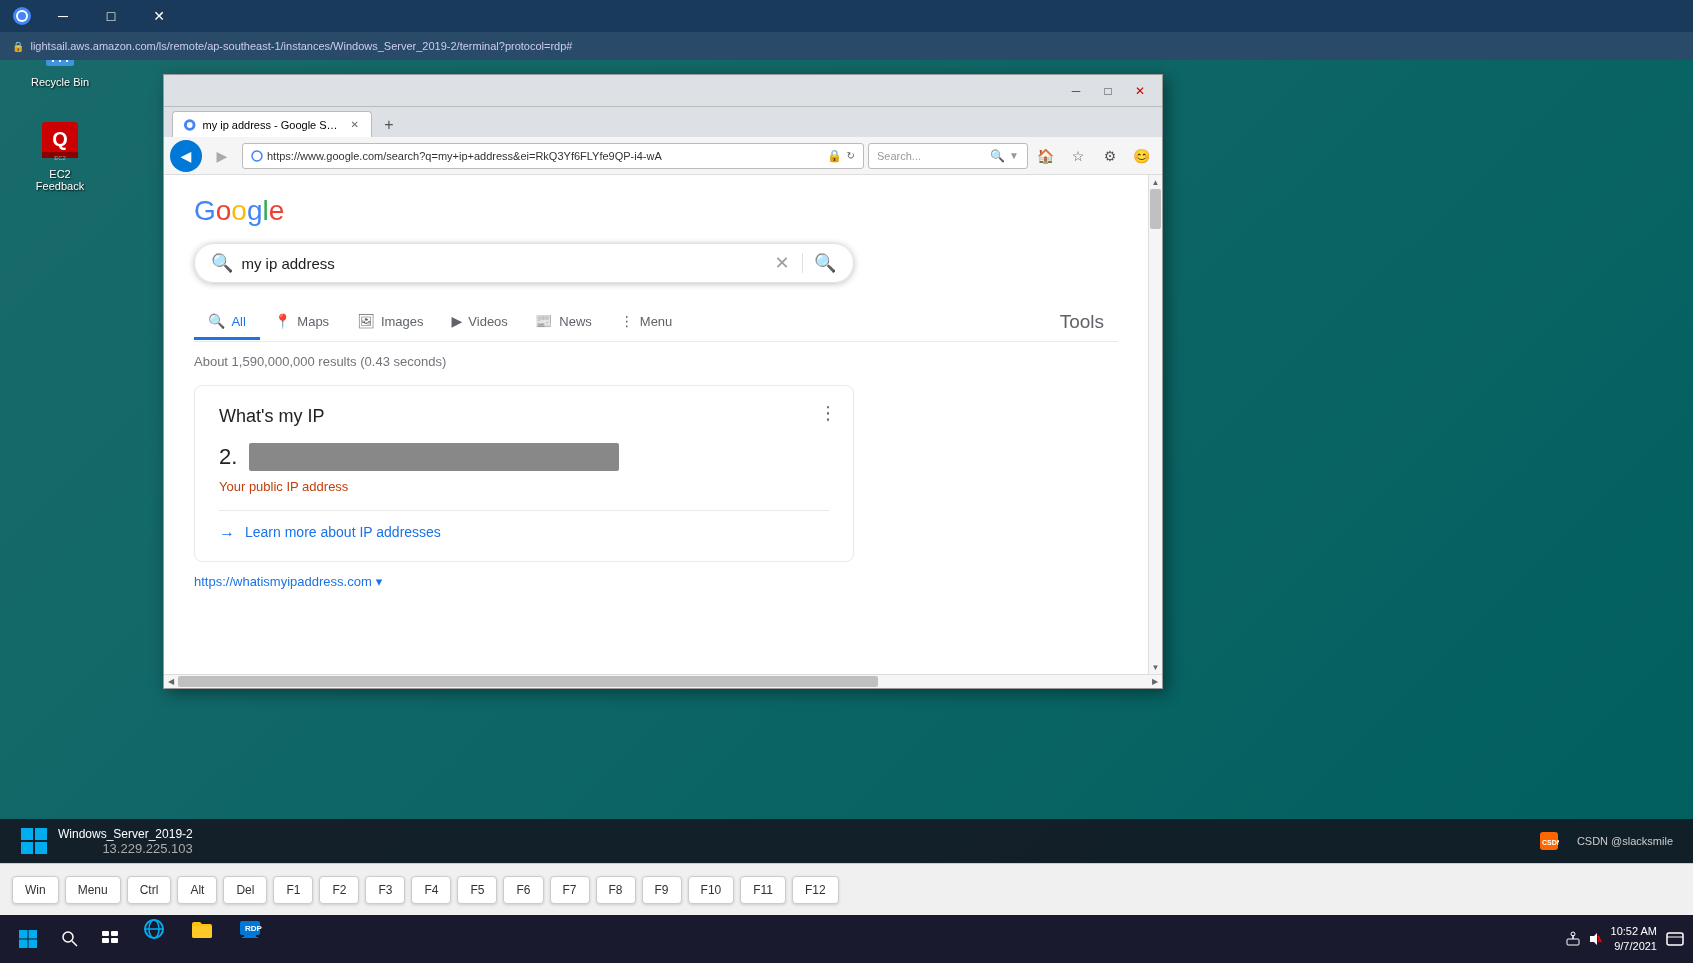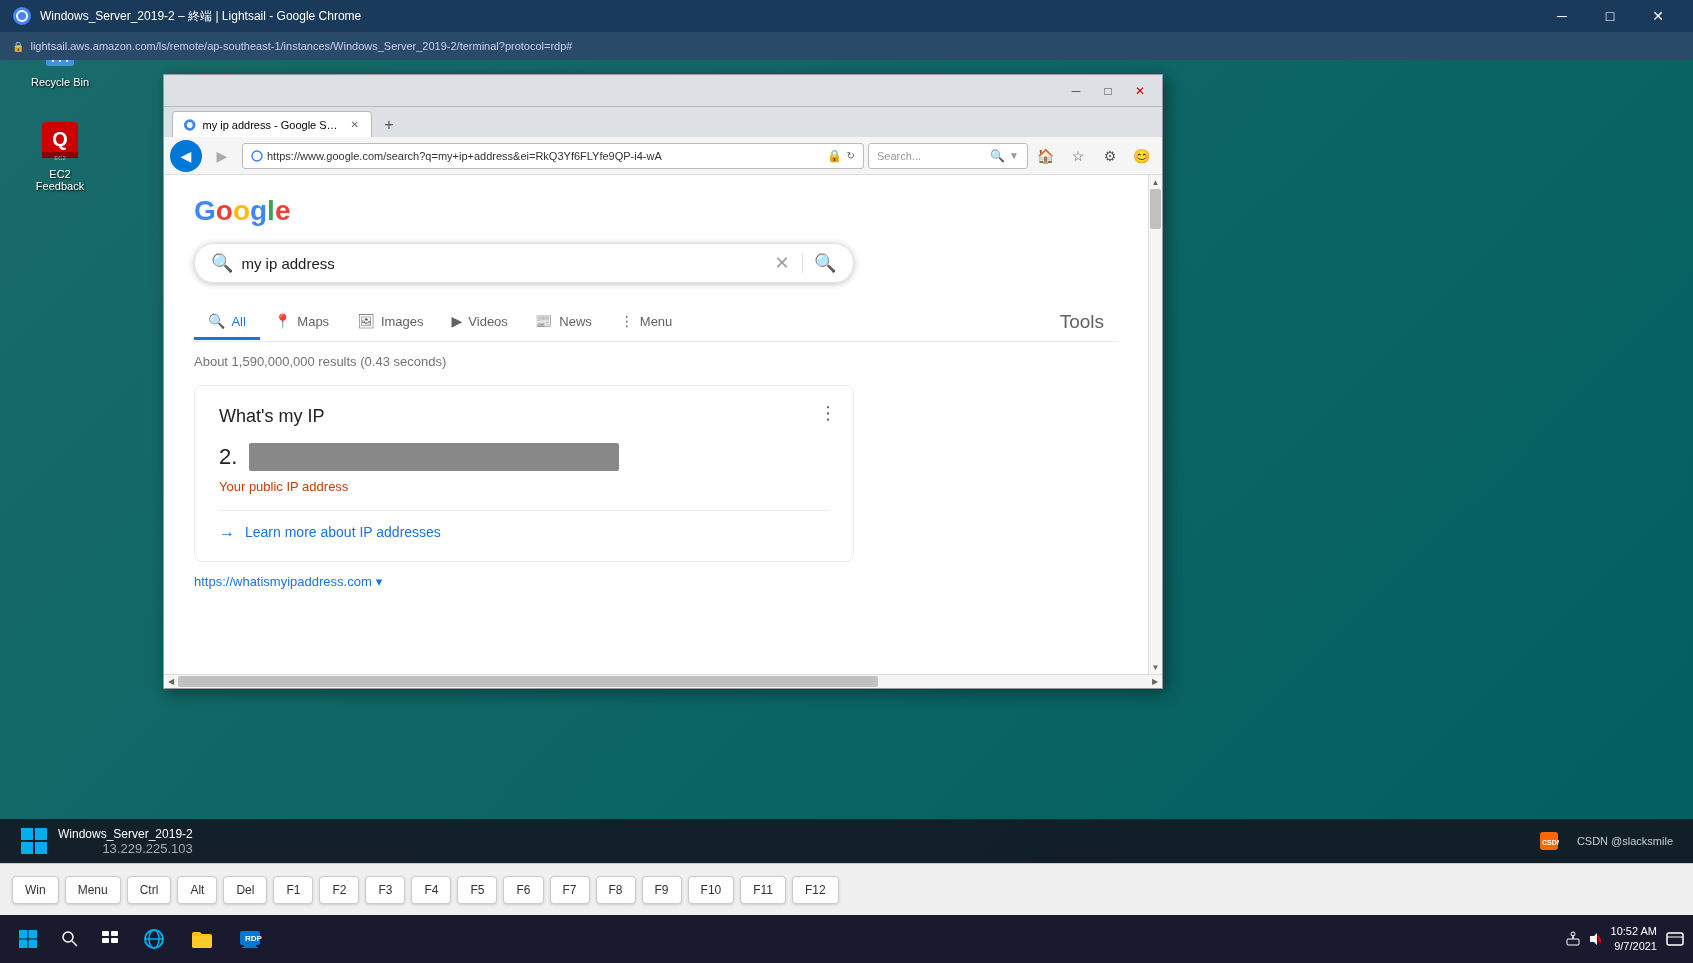--- a/index.html
+++ b/index.html
@@ -90,21 +90,21 @@
       height: 36px;
       display: flex;
       align-items: center;
       justify-content: center;
       cursor: pointer;
     }
     .taskbar-app {
       width: 44px;
       height: 44px;
       display: flex;
-      align-items: center;
+      align-items: flex-start;
       justify-content: center;
       cursor: pointer;
       border-radius: 4px;
       position: relative;
     }
     .taskbar-right {
       margin-left: auto;
       display: flex;
       align-items: center;
       gap: 8px;
@@ -388,21 +388,21 @@
     
     .google-page {
       flex: 1;
       padding: 20px 30px;
       overflow: hidden;
     }
 
     
     .google-logo {
       font-size: 28px;
-      font-weight: bold;
+      font-weight: normal;
       margin-bottom: 16px;
     }
     .g-blue { color: #4285f4; }
     .g-red { color: #ea4335; }
     .g-yellow { color: #fbbc05; }
     .g-green { color: #34a853; }
 
     
     .google-search-bar {
       display: flex;
@@ -585,21 +585,20 @@
 <body>
 
 <div class="desktop">
 
   <div class="window-title-bar-os">
     <svg class="os-title-icon" viewBox="0 0 20 20">
       <circle cx="10" cy="10" r="9" fill="#4285f4"></circle>
       <circle cx="10" cy="10" r="6" fill="white"></circle>
       <circle cx="10" cy="10" r="4" fill="#4285f4"></circle>
     </svg>
-    <span class="os-title-text">Windows_Server_2019-2 – 終端 | Lightsail - Google Chrome</span>
     <div class="os-window-controls">
       <div class="os-win-btn">─</div>
       <div class="os-win-btn">□</div>
       <div class="os-win-btn close">✕</div>
     </div>
   </div>
 
   <div style="position:absolute;top:32px;left:0;right:0;height:28px;background:#2a4a6a;display:flex;align-items:center;padding:0 12px;z-index:200;">
     <span style="color:#aaa;font-size:10px;margin-right:6px;">🔒</span>
     <span style="color:#cce;font-size:11px;">lightsail.aws.amazon.com/ls/remote/ap-southeast-1/instances/Windows_Server_2019-2/terminal?protocol=rdp#</span>

